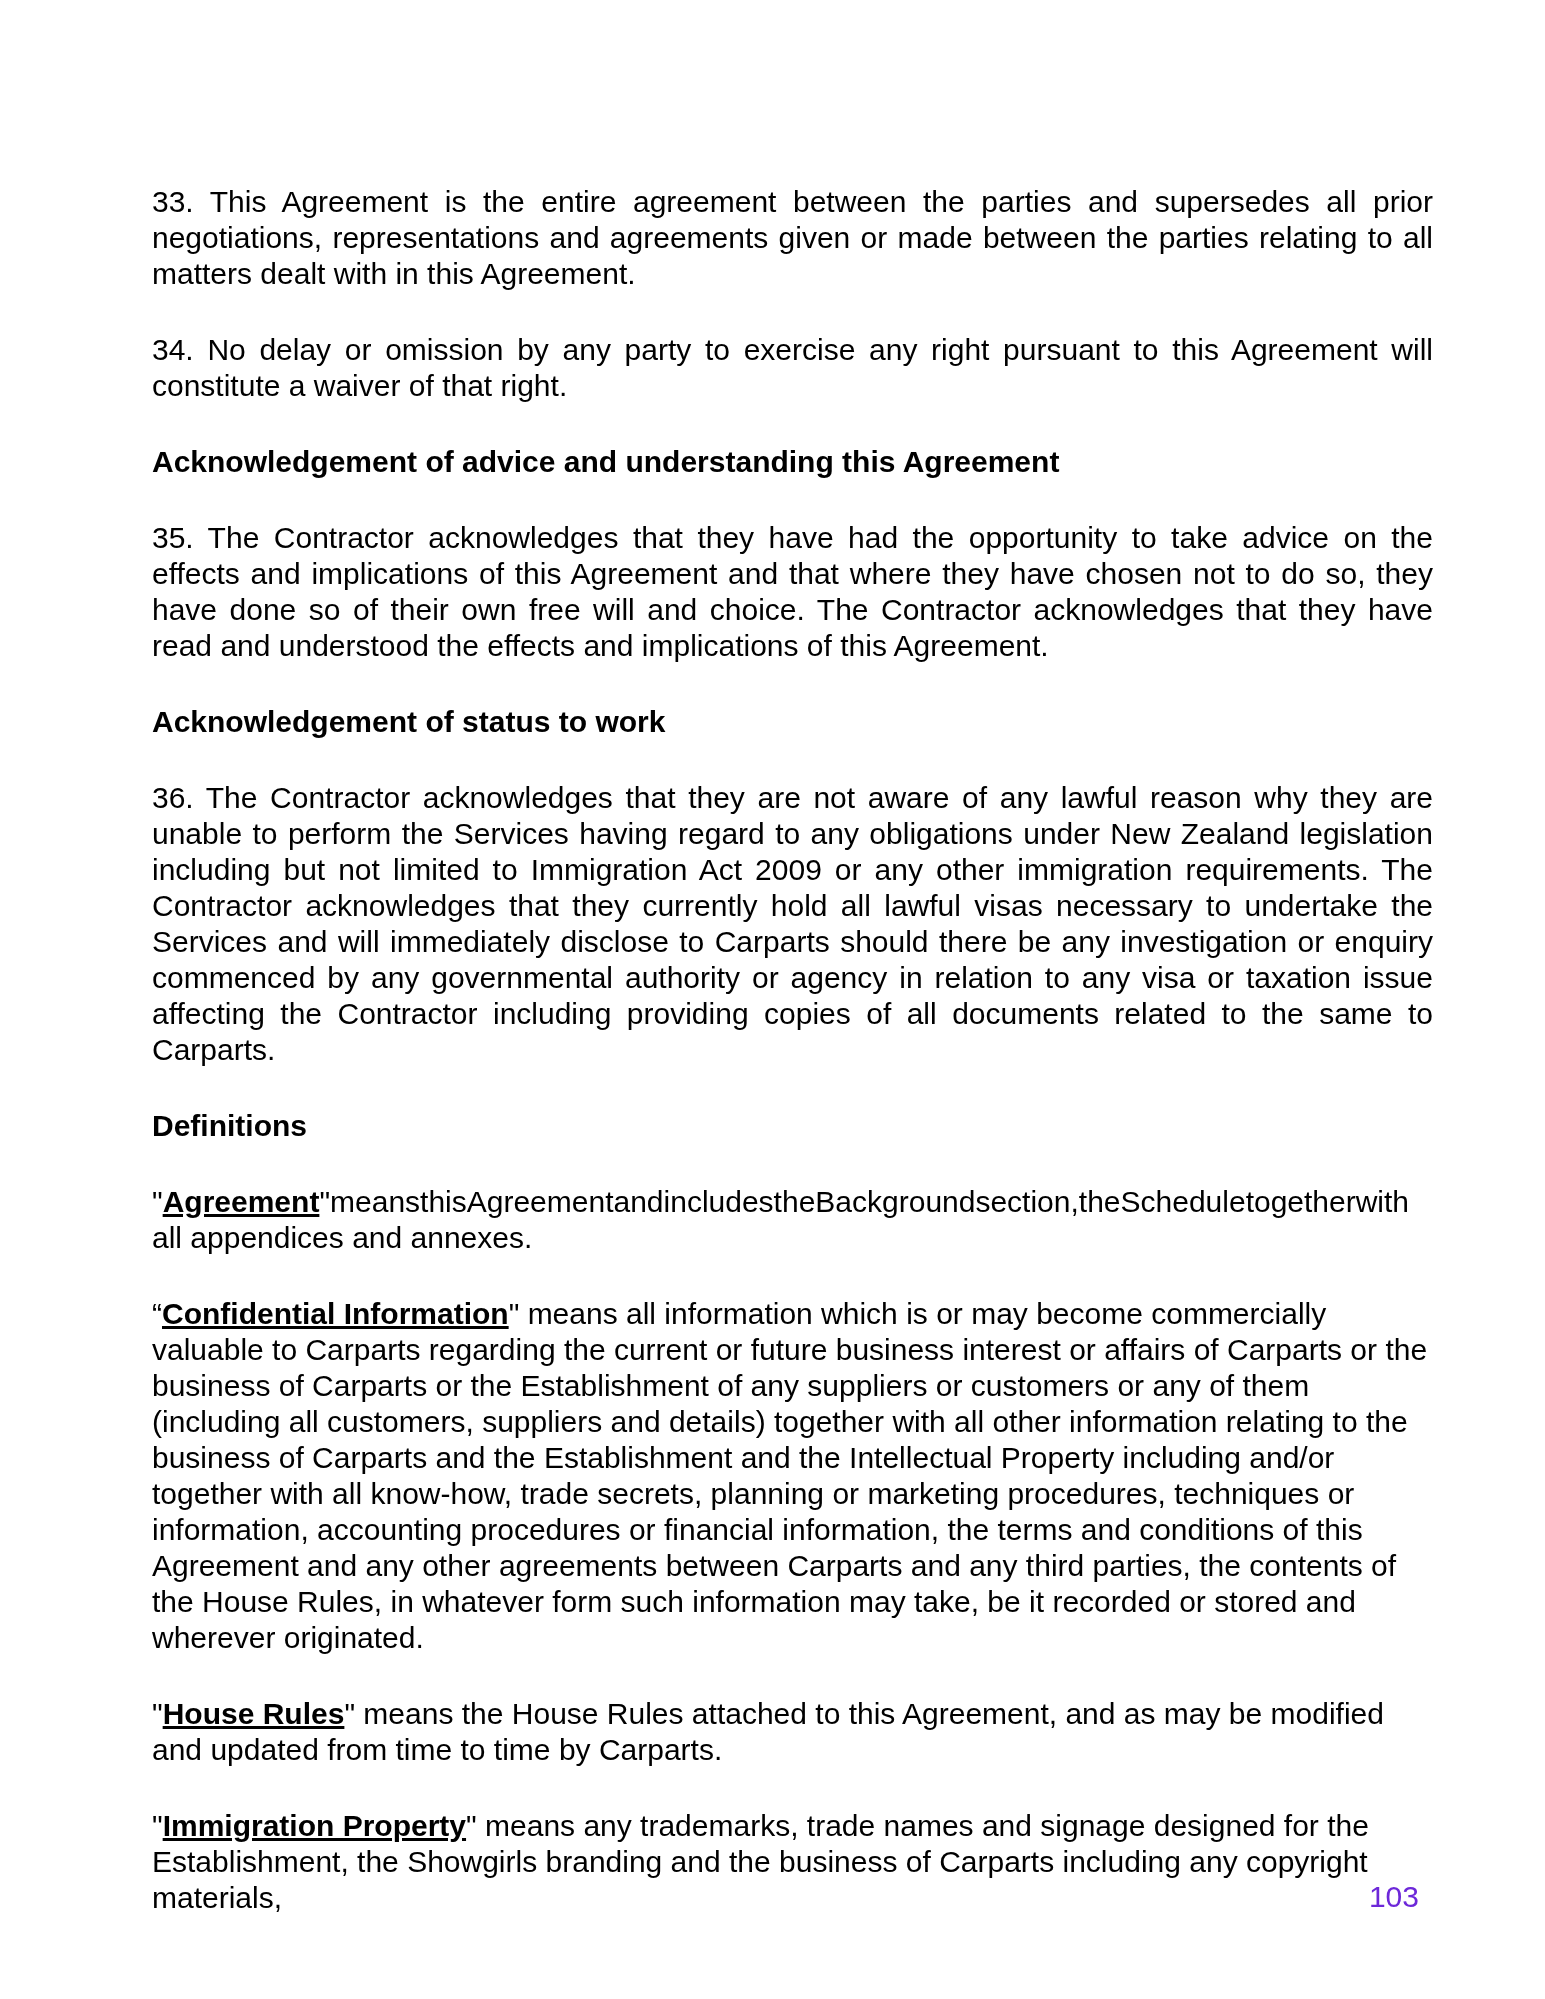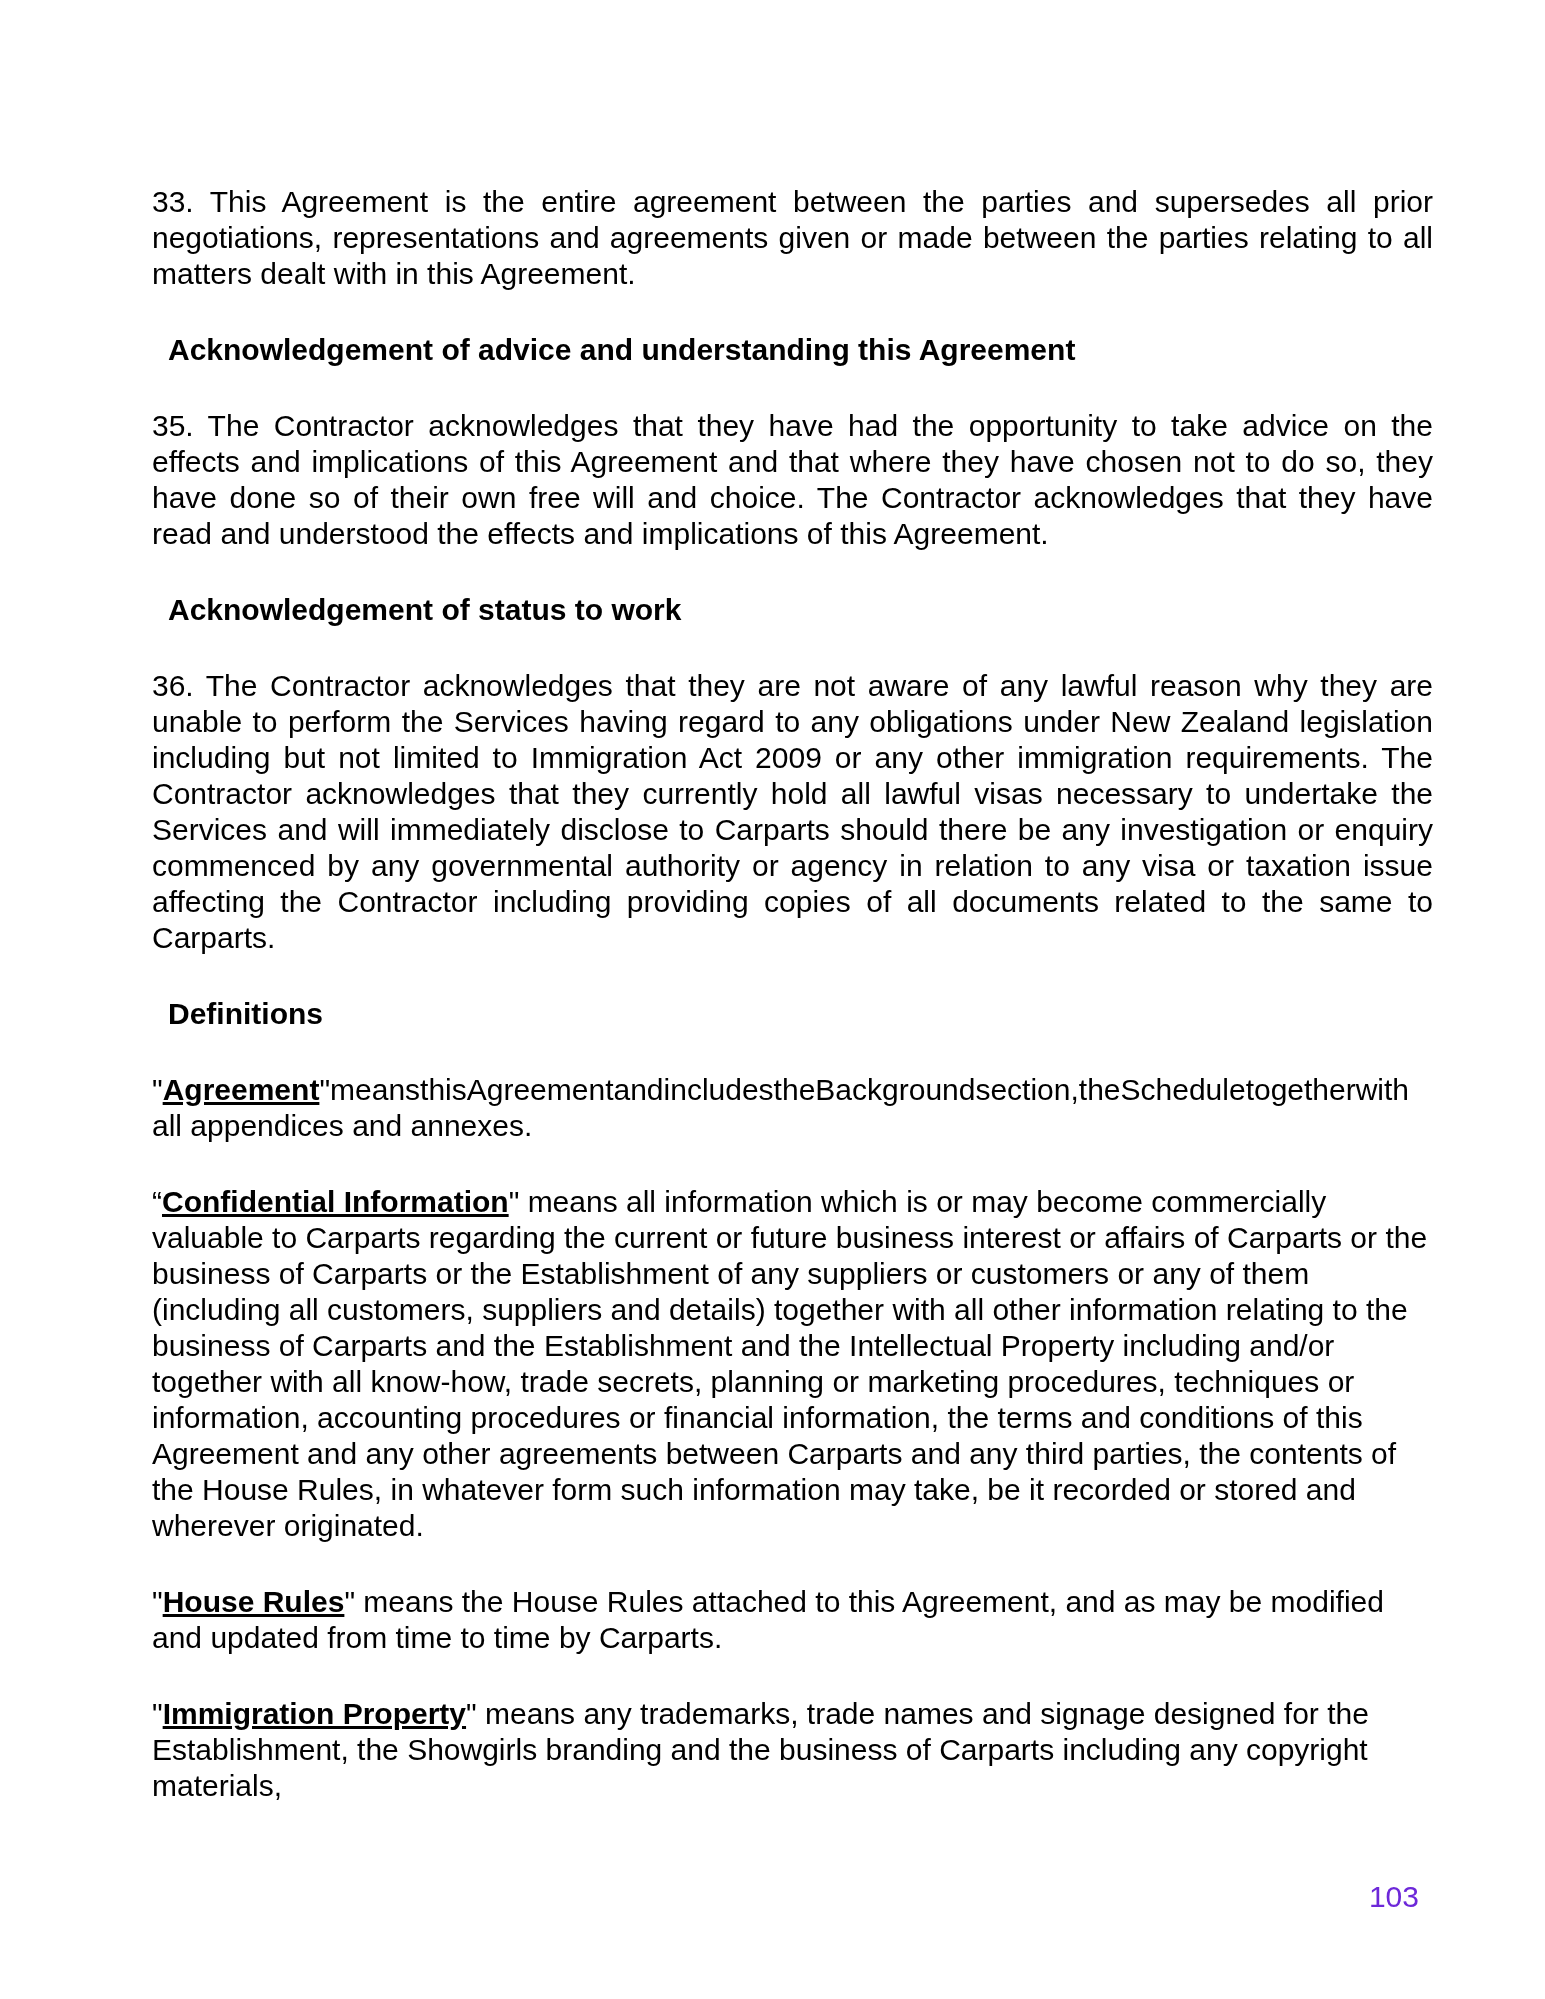--- a/index.html
+++ b/index.html
@@ -25,21 +25,20 @@
     line-height: 36px;
   }
   .para {
     margin: 0 0 40px 0;
   }
   .just {
     text-align: justify;
   }
   .heading {
     font-weight: bold;
-    margin-left: 16px;
   }
   .term {
     font-weight: bold;
     text-decoration: underline;
   }
   .pageno {
     position: absolute;
     top: 1879px;
     right: 126px;
     font-size: 30px;
@@ -48,20 +47,21 @@
   }
 </style>
 </head>
 <body>
 
 <div class="page">
   <div class="content">
 
     <p class="para just">33. This Agreement is the entire agreement between the parties and supersedes all prior negotiations, representations and agreements given or made between the parties relating to all matters dealt with in this Agreement.</p>
 
+    <p class="para just">34. No delay or omission by any party to exercise any right pursuant to this Agreement will constitute a waiver of that right.</p>
 
     <p class="para heading">Acknowledgement of advice and understanding this Agreement</p>
 
     <p class="para just">35. The Contractor acknowledges that they have had the opportunity to take advice on the effects and implications of this Agreement and that where they have chosen not to do so, they have done so of their own free will and choice. The Contractor acknowledges that they have read and understood the effects and implications of this Agreement.</p>
 
     <p class="para heading">Acknowledgement of status to work</p>
 
     <p class="para just">36. The Contractor acknowledges that they are not aware of any lawful reason why they are unable to perform the Services having regard to any obligations under New Zealand legislation including but not limited to Immigration Act 2009 or any other immigration requirements. The Contractor acknowledges that they currently hold all lawful visas necessary to undertake the Services and will immediately disclose to Carparts should there be any investigation or enquiry commenced by any governmental authority or agency in relation to any visa or taxation issue affecting the Contractor including providing copies of all documents related to the same to Carparts.</p>
 
     <p class="para heading">Definitions</p>

